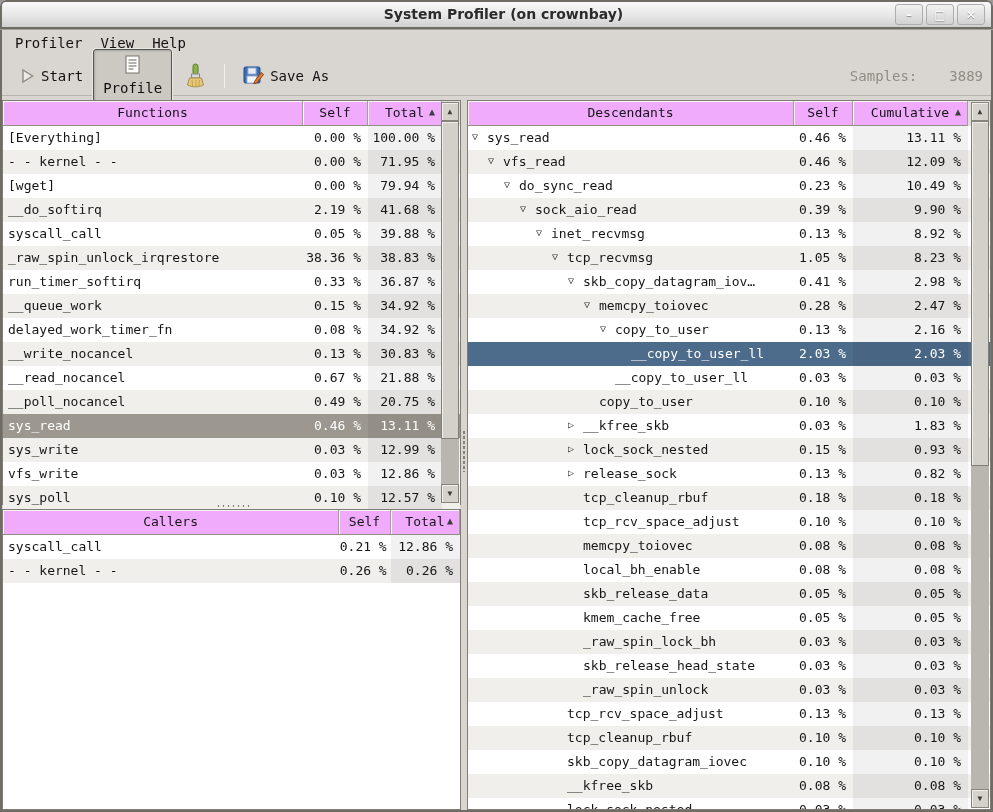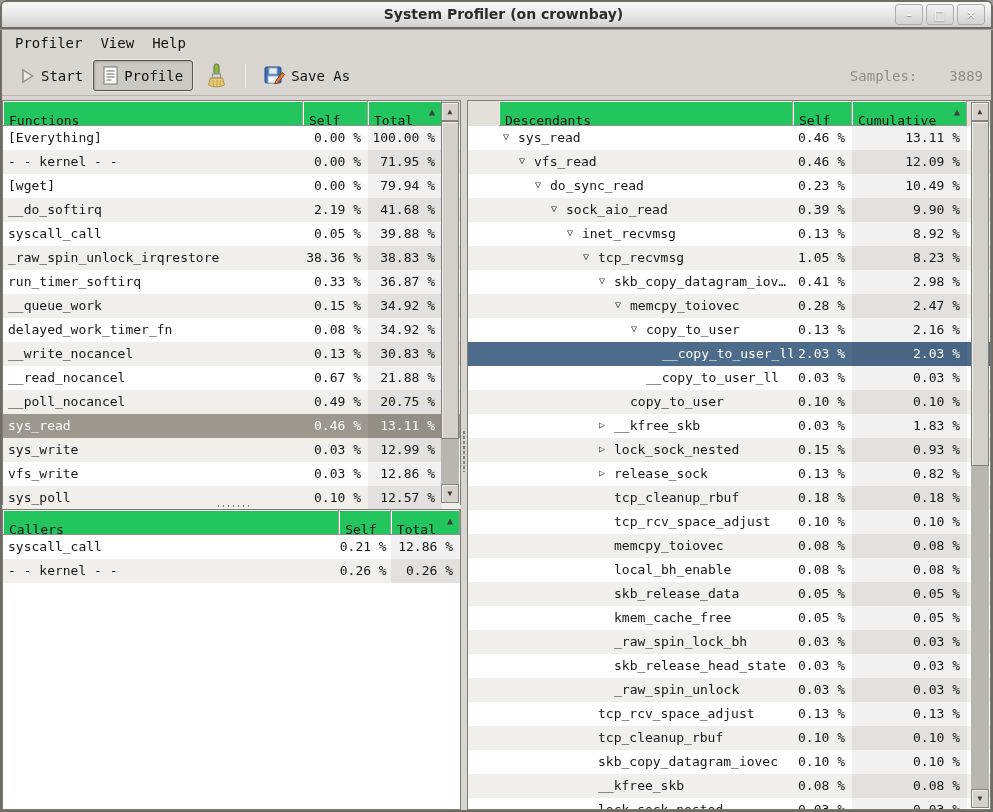--- a/index.html
+++ b/index.html
@@ -40,33 +40,34 @@
   
   .toolbar{
     position:absolute;left:2px;top:56px;width:989px;height:40px;
     display:flex;align-items:center;padding-left:8px;font-size:14px;color:#111;
     border-bottom:1px solid #b7b4ae;
   }
   .tb-btn{display:flex;align-items:center;gap:6px;padding:5px 9px;border:1px solid transparent;border-radius:3px;}
   .tb-btn.pressed{
     border:1px solid #55534e;background:#ccc9c3;
     box-shadow:inset 1px 1px 2px rgba(0,0,0,0.18), 0 0 0 1px #e9e7e3;
+    flex-direction:column;
   }
   .tb-sep{width:1px;height:24px;background:#a8a5a0;border-right:1px solid #f1f0ee;margin:0 8px;}
   .samples{margin-left:auto;display:flex;gap:32px;padding-right:8px;color:#8f8c86;}
   
   .panel{position:absolute;border:1px solid #7f7c76;background:#fff;}
   .panel-functions{left:2px;top:100px;width:459px;height:405px;}
   .panel-callers{left:2px;top:509px;width:459px;height:301px;}
   .panel-descendants{left:467px;top:100px;width:524px;height:710px;}
   .thead{display:flex;height:25px;background:#e3e0da;}
   .th{
-    position:relative;height:25px;padding:12px 6px 0 6px;font-size:13px;color:#151515;
-    background:#22c55e;border-right:1px solid #a29f99;border-bottom:1px solid #918e88;
-    box-shadow:inset 1px 1px 0 #f7f6f3;white-space:nowrap;overflow:hidden;
+    position:relative;height:25px;padding:4px 6px 0 6px;font-size:13px;color:#151515;
+    background:#f0abfc;border-right:1px solid #a29f99;border-bottom:1px solid #918e88;
+    box-shadow:inset 1px 1px 0 #f7f6f3;white-space:nowrap;overflow:hidden;text-align:center;
   }
   .th .sort{position:absolute;right:6px;top:5px;font-size:10px;color:#3d3d3d;}
   .rows{position:relative;overflow:hidden;background:#fff;}
   .panel-functions .rows{height:480px;}
   .panel-callers .rows{height:274px;}
   .panel-descendants .rows{height:683px;}
   .row{display:flex;height:24px;background:#fff;}
   .row.alt{background:#f0efec;}
   .row.selected{background:var(--sel-inactive,#9c988f);}
   .panel-descendants .row.selected{background:var(--sel-active,#4d6c8b);}
@@ -75,21 +76,21 @@
   .cell.name{padding-left:5px;}
   .cell.num{text-align:right;padding-right:7px;}
   .cell.sorted{background:rgba(0,0,0,0.055);}
   
   .panel-functions .col-name{width:300px;}
   .panel-functions .col-self{width:65px;}
   .panel-functions .col-total{width:74px;}
   .panel-callers .col-name{width:364px;}
   .panel-callers .col-self{width:55px;}
   .panel-callers .col-total{width:74px;}
-  .panel-descendants .col-name{width:294px;margin-left:31px;}
+  .panel-descendants .col-name{width:326px;}
   .panel-descendants .col-self{width:59px;}
   .panel-descendants .col-total{width:115px;}
   
   .cell.tree{display:flex;padding-left:4px;padding-top:4px;}
   .indent{display:inline-block;height:1px;flex:none;}
   .expander{display:inline-block;width:15px;flex:none;font-size:10px;color:#2e2e2e;padding-top:1px;}
   .row.selected .expander{color:#fff;}
   
   .vscroll{position:absolute;top:1px;bottom:1px;width:18px;background:#b9b6af;}
   .panel-functions .vscroll{right:1px;}

